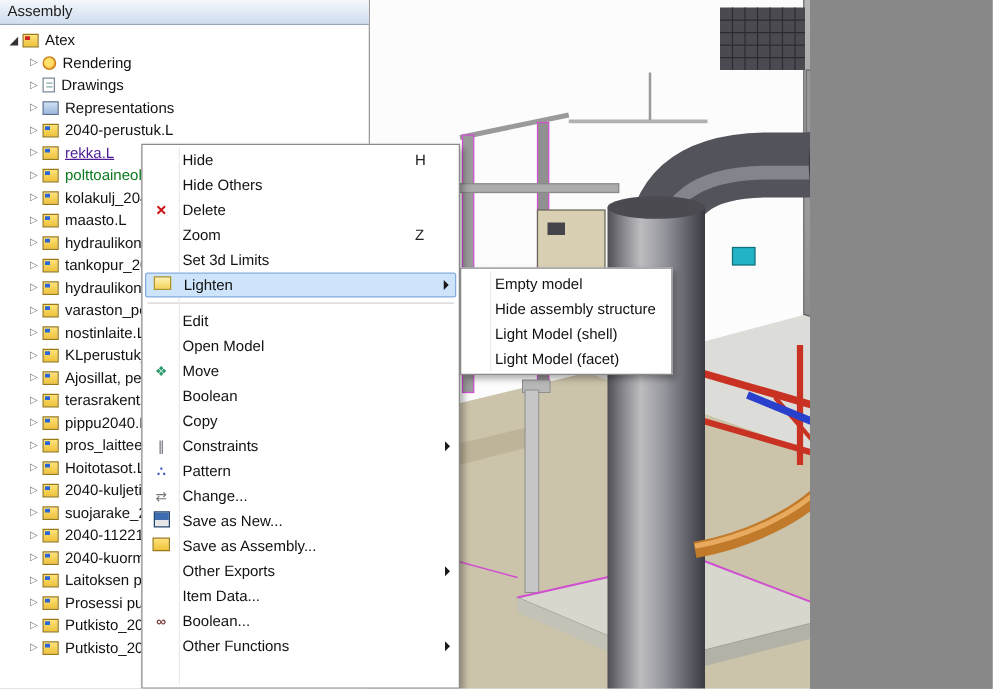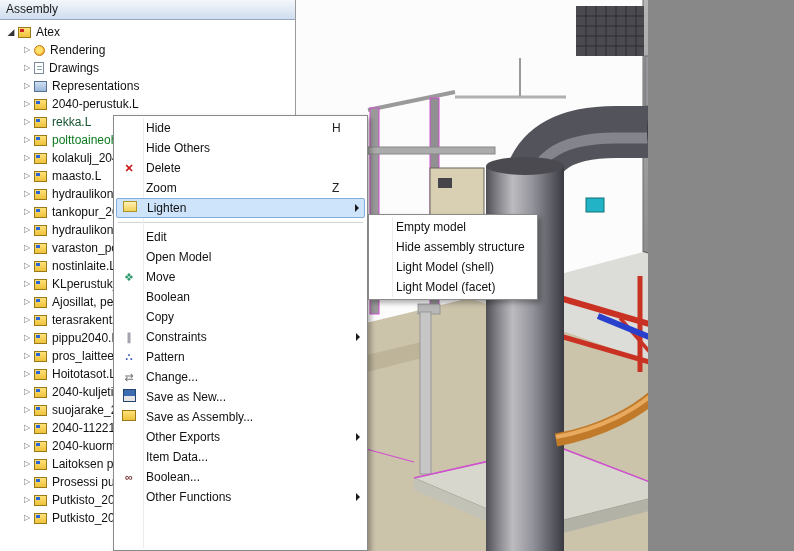--- a/index.html
+++ b/index.html
@@ -222,21 +222,21 @@
           <span class="tree-label">Representations</span>
         </div>
         <div class="tree-row" style="padding-left: 20px;">
           <span class="tree-arrow">▷</span>
           <span class="ticon ti-part"></span>
           <span class="tree-label">2040-perustuk.L</span>
         </div>
         <div class="tree-row" style="padding-left: 20px;">
           <span class="tree-arrow">▷</span>
           <span class="ticon ti-part"></span>
-          <span class="tree-label" style="color: #14532d;">rekka.L</span>
+          <span class="tree-label" style="color: #4c1d95; text-decoration: underline;">rekka.L</span>
         </div>
         <div class="tree-row" style="padding-left: 20px;">
           <span class="tree-arrow">▷</span>
           <span class="ticon ti-part"></span>
           <span class="tree-label" style="color: rgb(10, 122, 30);">polttoaineoh</span>
         </div>
         <div class="tree-row" style="padding-left: 20px;">
           <span class="tree-arrow">▷</span>
           <span class="ticon ti-part"></span>
           <span class="tree-label">kolakulj_204</span>
@@ -360,20 +360,26 @@
       <div class="menu-item">
         <span class="micon"><i class="mi-delete">✕</i></span>
         <span class="mlabel">Delete</span>
         <span class="mshort"></span>
         <span class="marrow"></span>
       </div>
       <div class="menu-item">
         <span class="micon"></span>
         <span class="mlabel">Zoom</span>
         <span class="mshort">Z</span>
+        <span class="marrow"></span>
+      </div>
+      <div class="menu-item">
+        <span class="micon"></span>
+        <span class="mlabel">Set 3d Limits</span>
+        <span class="mshort"></span>
         <span class="marrow"></span>
       </div>
       <div class="menu-item hl">
         <span class="micon"><i class="mi-lighten"></i></span>
         <span class="mlabel">Lighten</span>
         <span class="mshort"></span>
         <span class="marrow">
           <i></i>
         </span>
       </div>

